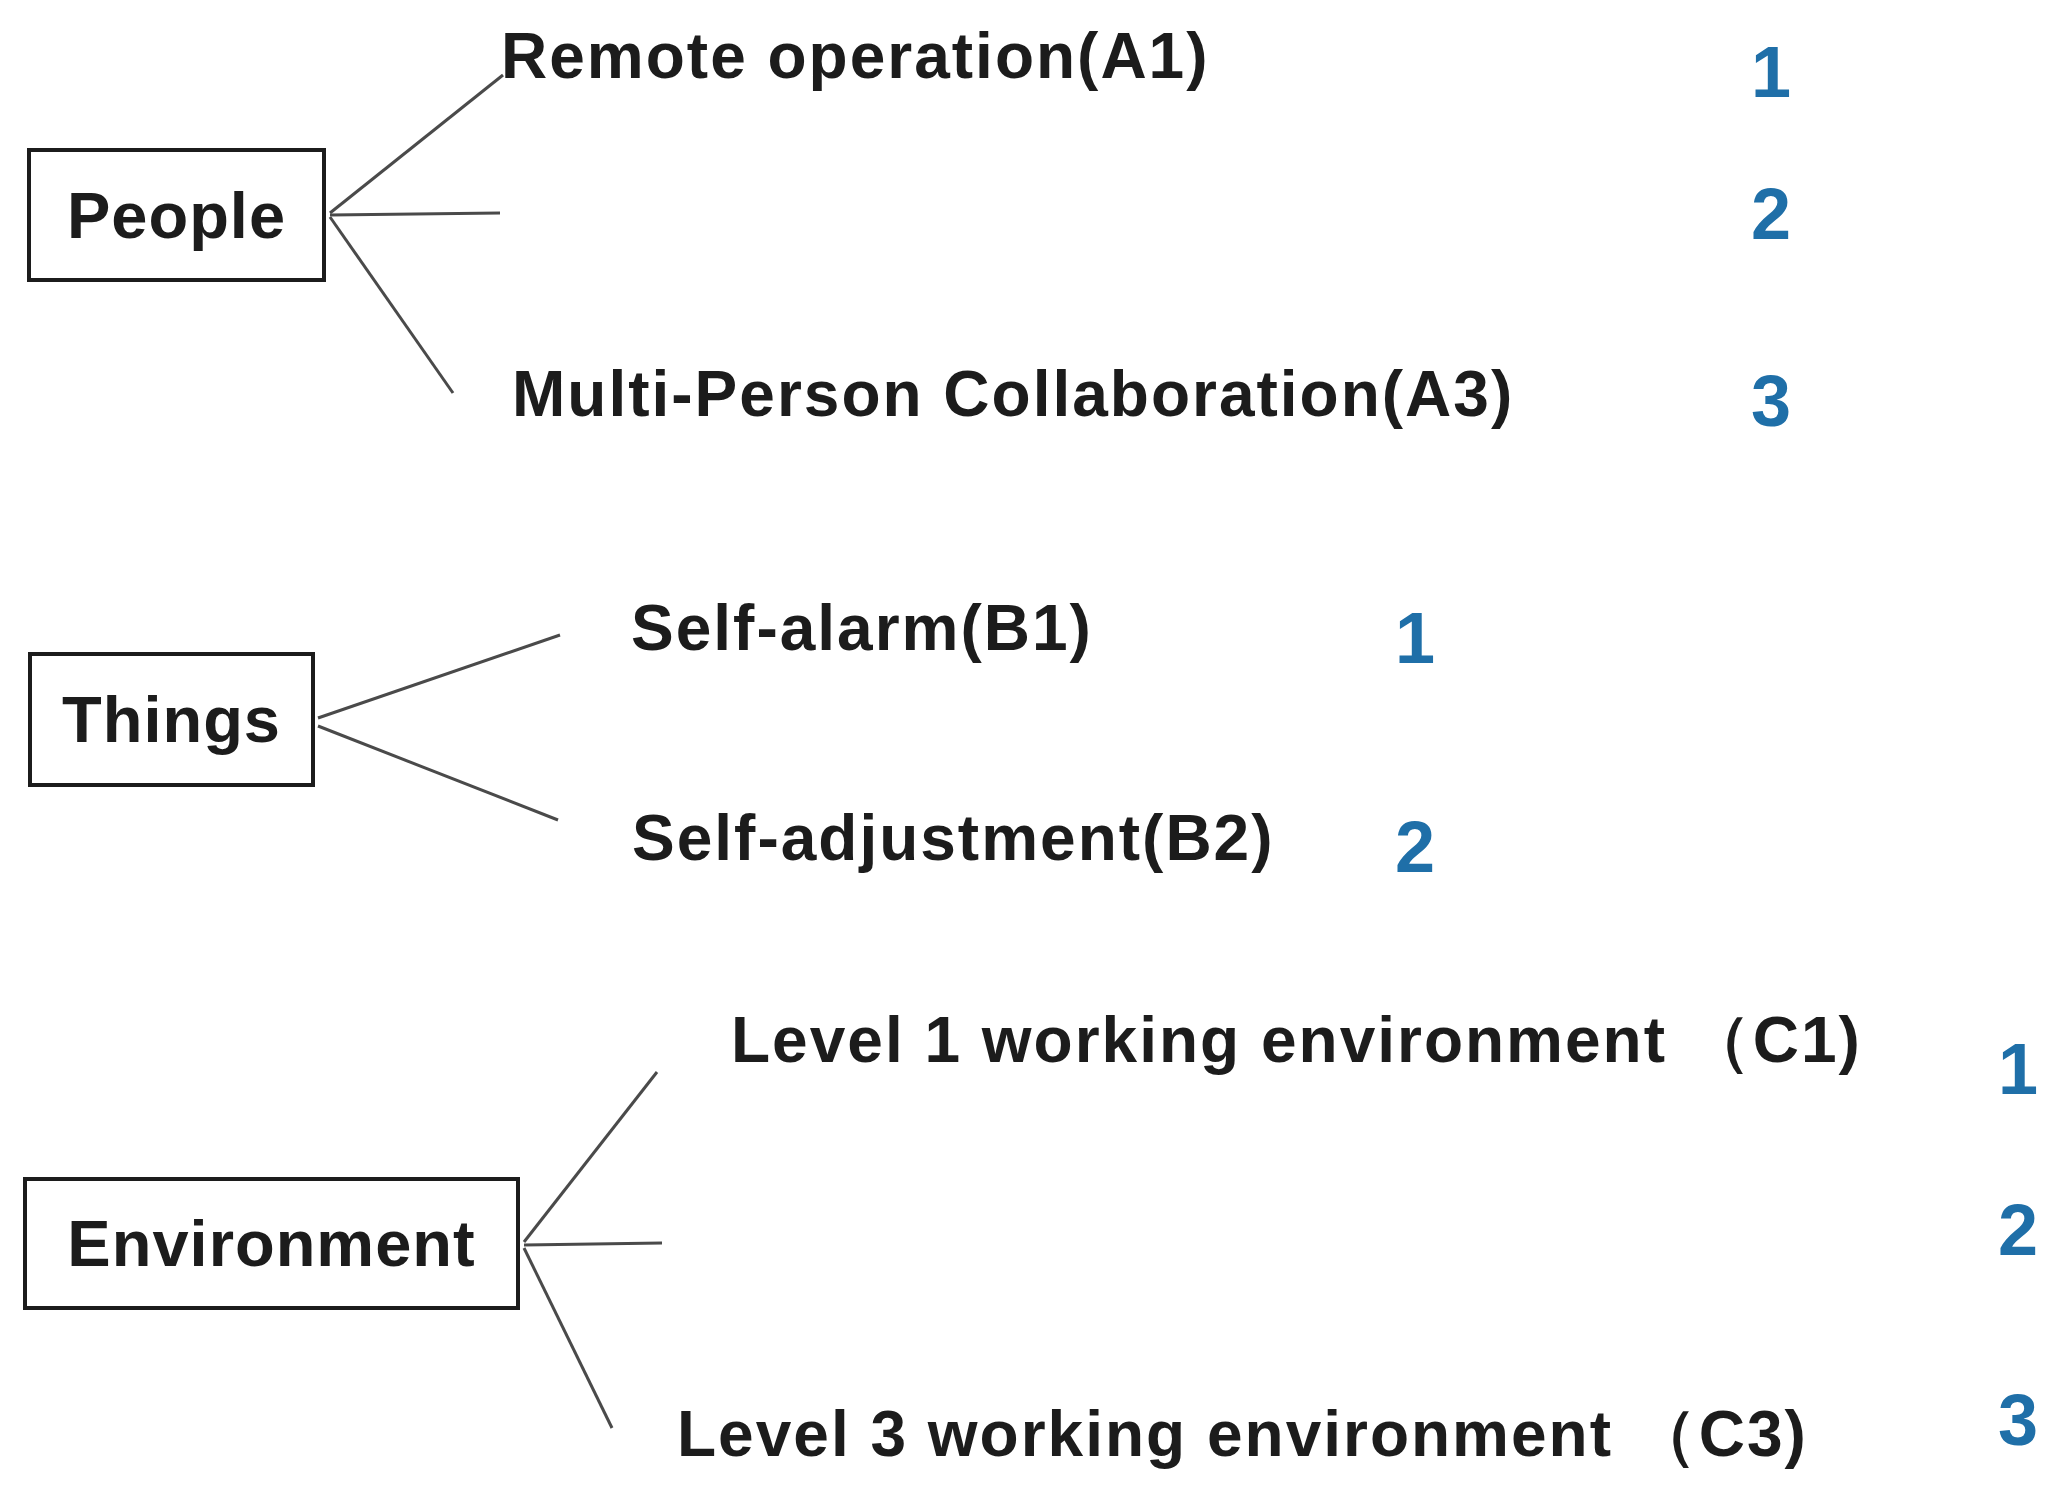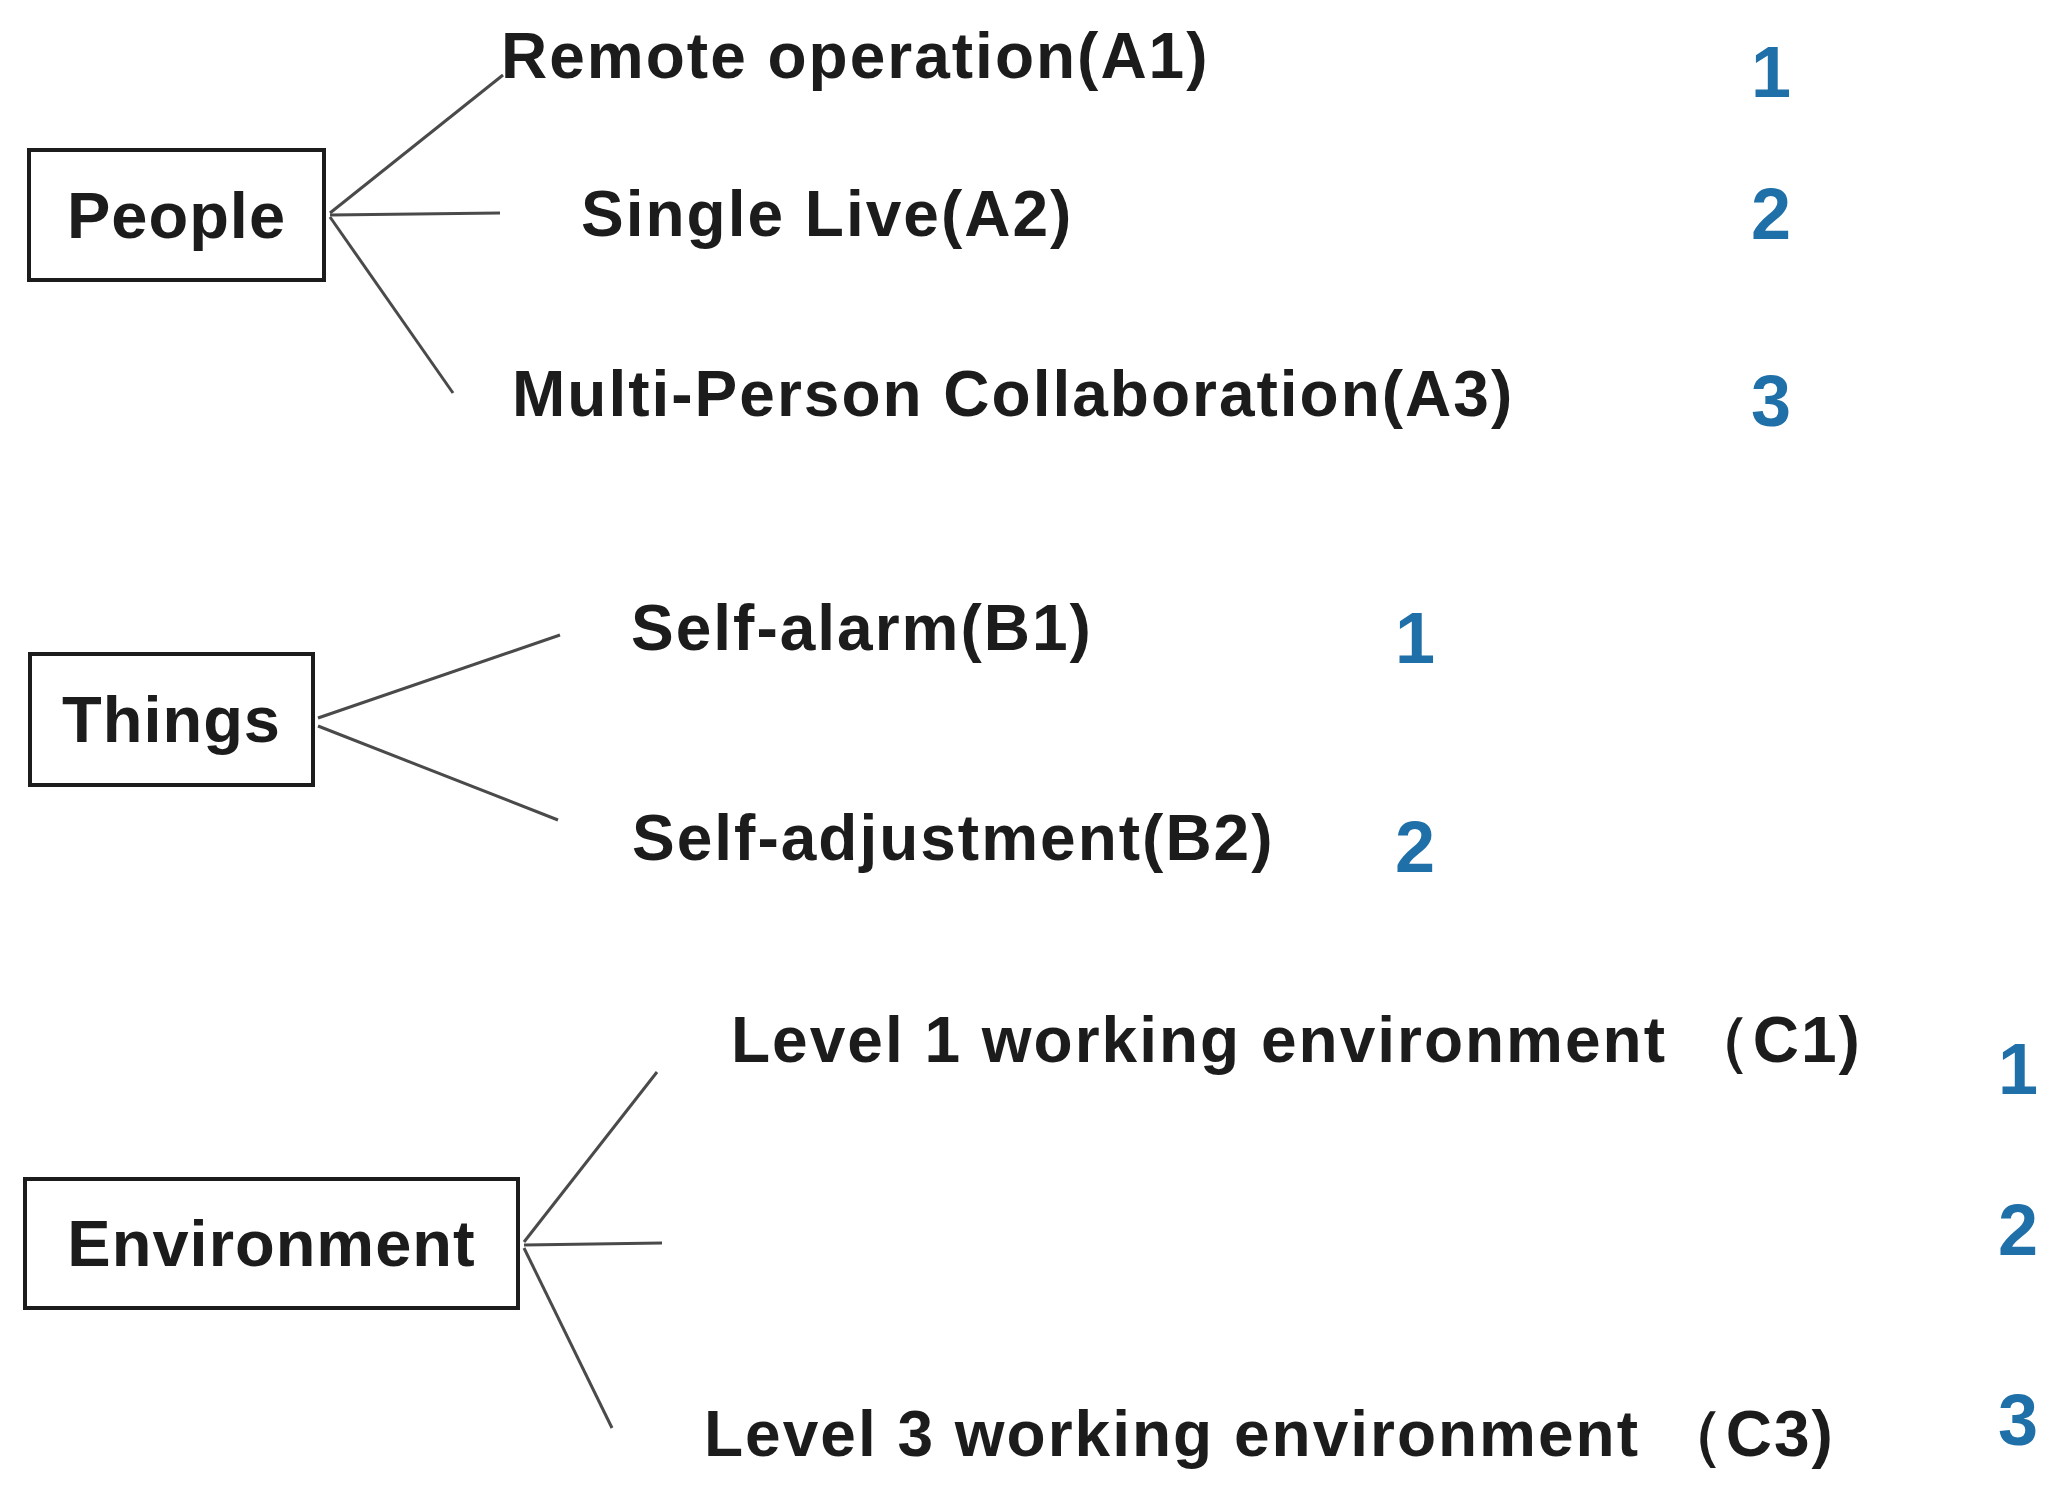--- a/index.html
+++ b/index.html
@@ -61,28 +61,27 @@
 
   <div class="node-box" style="left:23px;top:1177px;width:497px;height:133px">
     <span>Environment</span>
   </div>
 
   <div class="node-box" style="left:28px;top:652px;width:287px;height:135px">
     <span>Things</span>
   </div>
 
   <div class="leaf" style="left:457px;top:56px">Remote operation(A1)</div>
-  <div class="leaf" style="left:537px;top:214px">Single Live(A2)</div>
   <div class="leaf" style="left:468px;top:394px">Multi-Person Collaboration(A3)</div>
 
   <div class="leaf" style="left:587px;top:628px">Self-alarm(B1)</div>
   <div class="leaf" style="left:588px;top:838px">Self-adjustment(B2)</div>
 
   <div class="leaf" style="left:687px;top:1040px">Level 1 working environment （C1)</div>
-  <div class="leaf" style="left:660px;top:1434px">Level 3 working environment （C3)</div>
+  <div class="leaf" style="left:633px;top:1434px">Level 3 working environment （C3)</div>
 
   <div class="num" style="left:1771px;top:72px">1</div>
   <div class="num" style="left:1771px;top:214px">2</div>
   <div class="num" style="left:1771px;top:401px">3</div>
 
   <div class="num" style="left:1415px;top:638px">1</div>
   <div class="num" style="left:1415px;top:847px">2</div>
 
   <div class="num" style="left:2018px;top:1069px">1</div>
   <div class="num" style="left:2018px;top:1230px">2</div>

